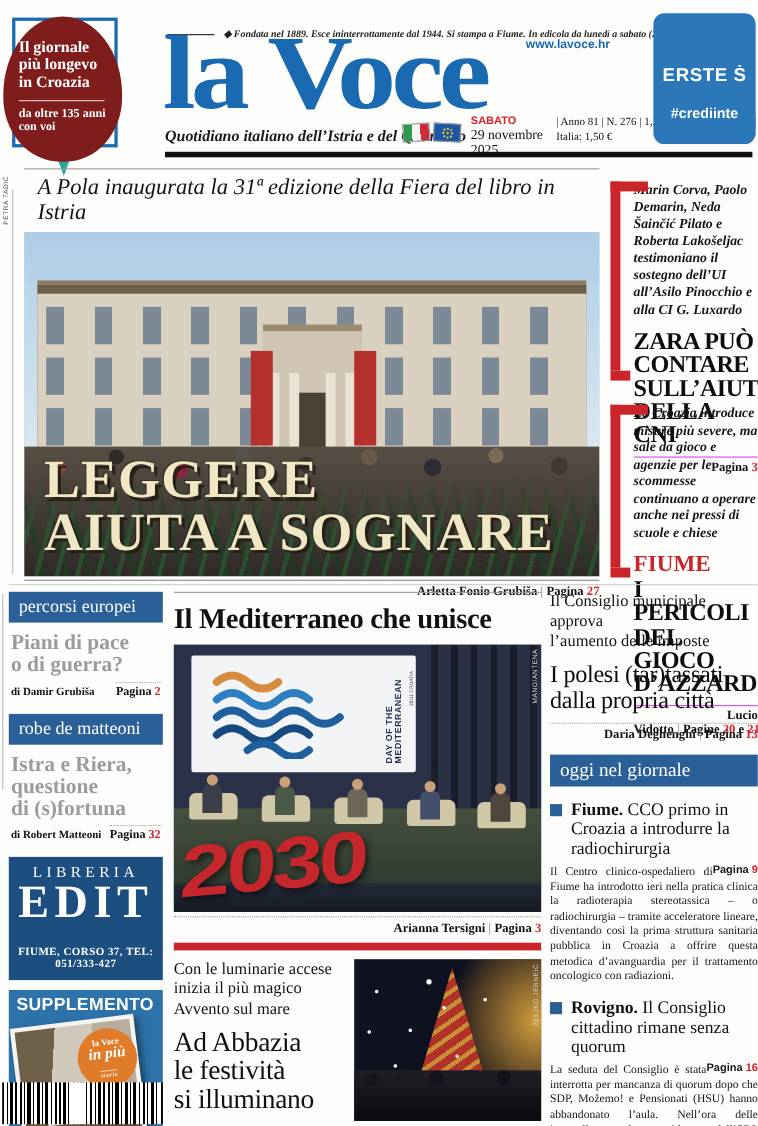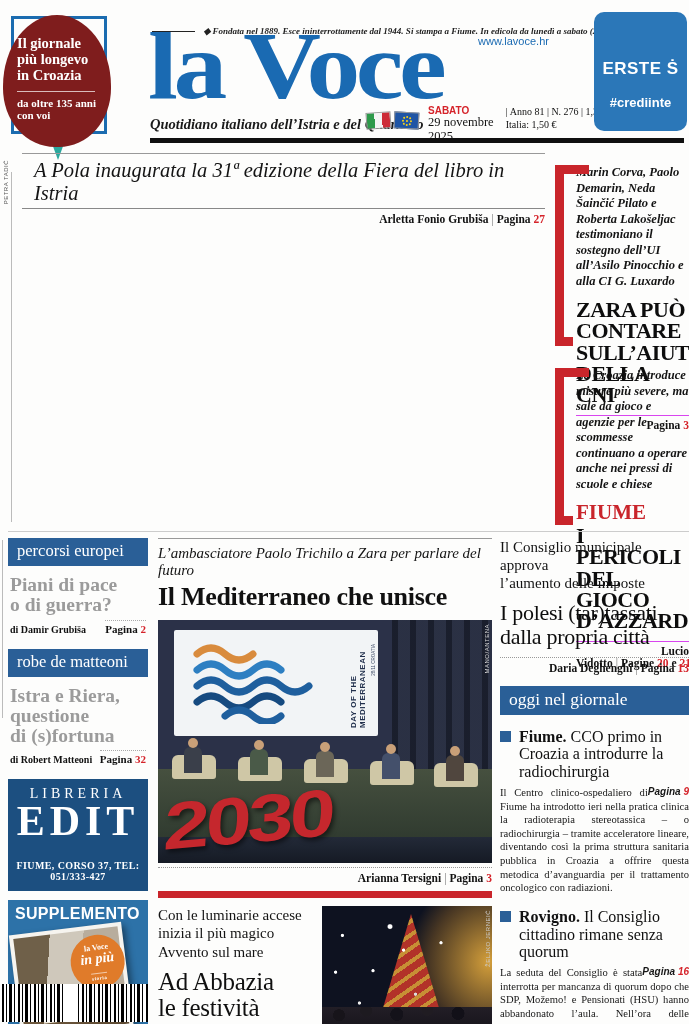--- a/index.html
+++ b/index.html
@@ -28,21 +28,21 @@
   .badge .tail { position:absolute; left:44px; top:128px; width:0; height:0;
     border-left:11px solid transparent; border-right:11px solid transparent; border-top:30px solid #2ba89e; }
   .badge .l1 { font-size:14.5px; font-weight:bold; line-height:1.12; }
   .badge .div { border-top:1px solid rgba(255,255,255,.7); width:78px; margin:7px 0 5px; }
   .badge .l2 { font-size:11px; font-weight:bold; line-height:1.15; }
 
   .mast-title { position:absolute; left:148px; top:24px; font-size:96px; line-height:.88; font-weight:bold;
     color:#1a6ab2; letter-spacing:-4px; transform:scaleX(1.12); transform-origin:left top; }
   .mast-suffix { position:absolute; left:368px; top:27px; font-size:27px; font-weight:bold; color:#101010; }
   .mast-site { position:absolute; left:478px; top:35px; font-family:"Liberation Sans",sans-serif;
-    font-size:11px; font-weight:normal; color:#1a6ab2;text-align:right; }
+    font-size:11px; font-weight:bold; color:#1a6ab2;text-align:right; }
   .tagline { position:absolute; left:150px; top:116px; font-size:14.5px; font-style:italic; font-weight:bold; color:#1a1a1a; }
   .flags { position:absolute; left:366px; top:112px; display:flex; gap:3px; }
   .flag { width:25px; height:17px; border:1px solid #999; }
   .flag-it { background:linear-gradient(90deg,#2e9a4b 0 33%,#f4f4f4 33% 66%,#cd2b37 66%); transform:rotate(-4deg); }
   .flag-eu { background:#1f55a5; position:relative; transform:rotate(3deg); }
   .flag-eu i { position:absolute; left:11px; top:7px; width:2px; height:2px; border-radius:50%; background:#f7d117;
     box-shadow:4px 0 #f7d117,-4px 0 #f7d117,0 -4px #f7d117,0 4px #f7d117,3px -3px #f7d117,-3px 3px #f7d117,3px 3px #f7d117,-3px -3px #f7d117; }
   .dateline { position:absolute; left:428px; top:106px; width:260px; display:flex; align-items:flex-start; gap:5px; }
   .dateline .day { font-family:"Liberation Sans",sans-serif; font-size:10px; font-weight:bold; color:#d5232a; line-height:1; }
   .dateline .date { font-size:12.5px; color:#111; line-height:1.1; }
@@ -201,21 +201,21 @@
   .rcol { position:absolute; left:500px; top:538px; width:189px; }
   .r-kicker { font-size:15px; line-height:1.2; color:#141414; }
   .r-head { margin-top:9px; font-size:22px; line-height:1.08; letter-spacing:-.3px; color:#0d0d0d; }
   .r-byline { margin-top:8px; border-top:1px dotted #999; padding-top:4px; text-align:right; font-size:11.5px; font-weight:bold; }
   .today-bar { margin-top:12px; background:#2a5f97; color:#fff; font-size:17.5px; padding:3px 9px 5px; }
   .t-item { margin-top:13px; }
   .t-title { position:relative; padding-left:19px; font-size:16px; line-height:1.12; }
   .t-title .bullet { position:absolute; left:0; top:3px; width:11px; height:11px; background:#2a5f97; }
   .t-title .tl { font-weight:bold; }
   .t-body { margin-top:5px; font-size:10.6px; line-height:1.28; text-align:justify; color:#161616; }
-  .t-body .pg { float:right; font-family:"Liberation Sans",sans-serif; font-size:10px; font-weight:bold;font-style:italic; }
+  .t-body .pg { float:right; font-family:"Liberation Sans",sans-serif; font-size:10px; font-weight:bold; }
 </style>
 </head>
 <body>
 
 <div id="page">
 
   <div class="topline">
     <span class="hline"></span>
     <span class="txt">◆ Fondata nel 1889. Esce ininterrottamente dal 1944. Si stampa a Fiume. In edicola da lunedì a sabato (24.498) ◆</span>
     <span class="hline"></span>
@@ -257,20 +257,42 @@
   <div class="erste">
     <div class="logo">ERSTE Ṡ</div>
     <div class="tag">#crediinte</div>
   </div>
 
   <div id="main-credit" class="vcredit">PETRA TADIĆ</div>
   <div class="main-vline"></div>
 
   <div class="main-story">
     <div class="main-kicker">A Pola inaugurata la 31ª edizione della Fiera del libro in Istria</div>
+    <div class="main-photo">
+      <div class="sky"></div>
+      <div class="building">
+        <div class="cornice"></div>
+        <div class="win-row" style="top:20px;"></div>
+        <div class="win-row" style="top:66px;"></div>
+        <div class="win-row" style="top:112px;"></div>
+      </div>
+      <div class="portico">
+        <div class="door"></div>
+        <div class="col" style="left:6px;"></div>
+        <div class="col" style="left:24px;"></div>
+        <div class="col" style="left:57px;"></div>
+        <div class="col" style="left:75px;"></div>
+      </div>
+      <div class="banner" style="left:206px;"></div>
+      <div class="banner" style="left:300px;"></div>
+      <div class="crowd"></div>
+      <div class="plants"></div>
+      <div class="main-head ml">LEGGERE
+AIUTA A SOGNARE</div>
+    </div>
     <div class="photo-byline">
       <span>Arletta Fonio Grubiša</span><span class="sep">|</span><span>Pagina</span>&nbsp;<span class="rednum">27</span>
     </div>
   </div>
 
   <div class="rail-story" id="rail1">
     <div class="bracket"></div>
     <div class="rail-lead">Marin Corva, Paolo Demarin, Neda Šainčić Pilato e Roberta Lakošeljac testimoniano il sostegno dell’UI all’Asilo Pinocchio e alla CI G. Luxardo</div>
     <div class="rail-head">ZARA PUÒ CONTARE SULL’AIUTO DELLA CNI</div>
     <div class="rail-page">
@@ -329,21 +351,20 @@
         </div>
         <div class="cov-title">PRIMO RITRATTO DELL’ISTRIA</div>
 
       </div>
     </div>
   </div>
 
   <div class="barcode"></div>
 
   <div class="ccol">
-    <div class="c-kicker">L’ambasciatore Paolo Trichilo a Zara per parlare del futuro</div>
     <div class="c-head">Il Mediterraneo che unisce</div>
 
     <div class="med-photo">
       <div class="med-truss"></div>
       <div class="med-floor"></div>
       <div class="med-front"></div>
       <div class="med-screen">
         <svg width="130" height="82" viewBox="0 0 130 82">
           <path d="M5 12 q14 -12 28 0 t28 0" fill="none" stroke="#d98b3d" stroke-width="7" stroke-linecap="round"></path>
           <path d="M5 28 q14 -12 28 0 t28 0 t28 0" fill="none" stroke="#2e7fc2" stroke-width="7" stroke-linecap="round"></path>

